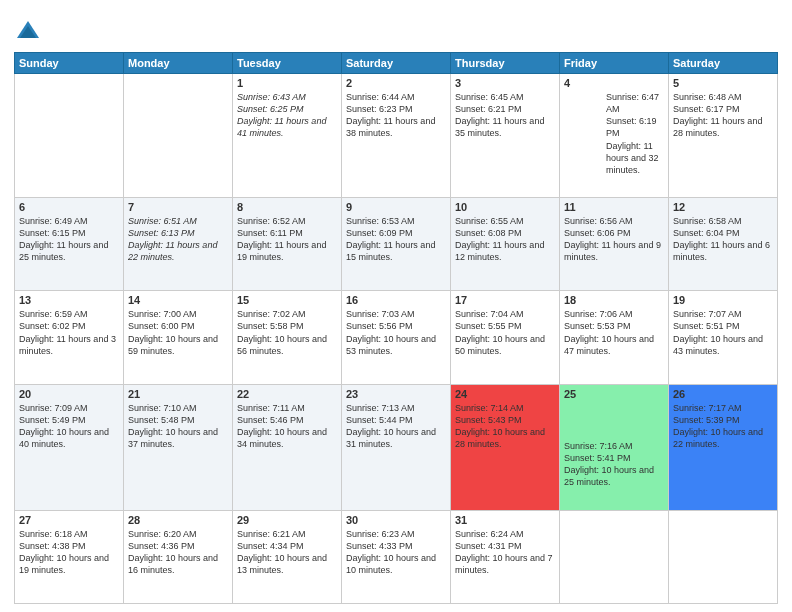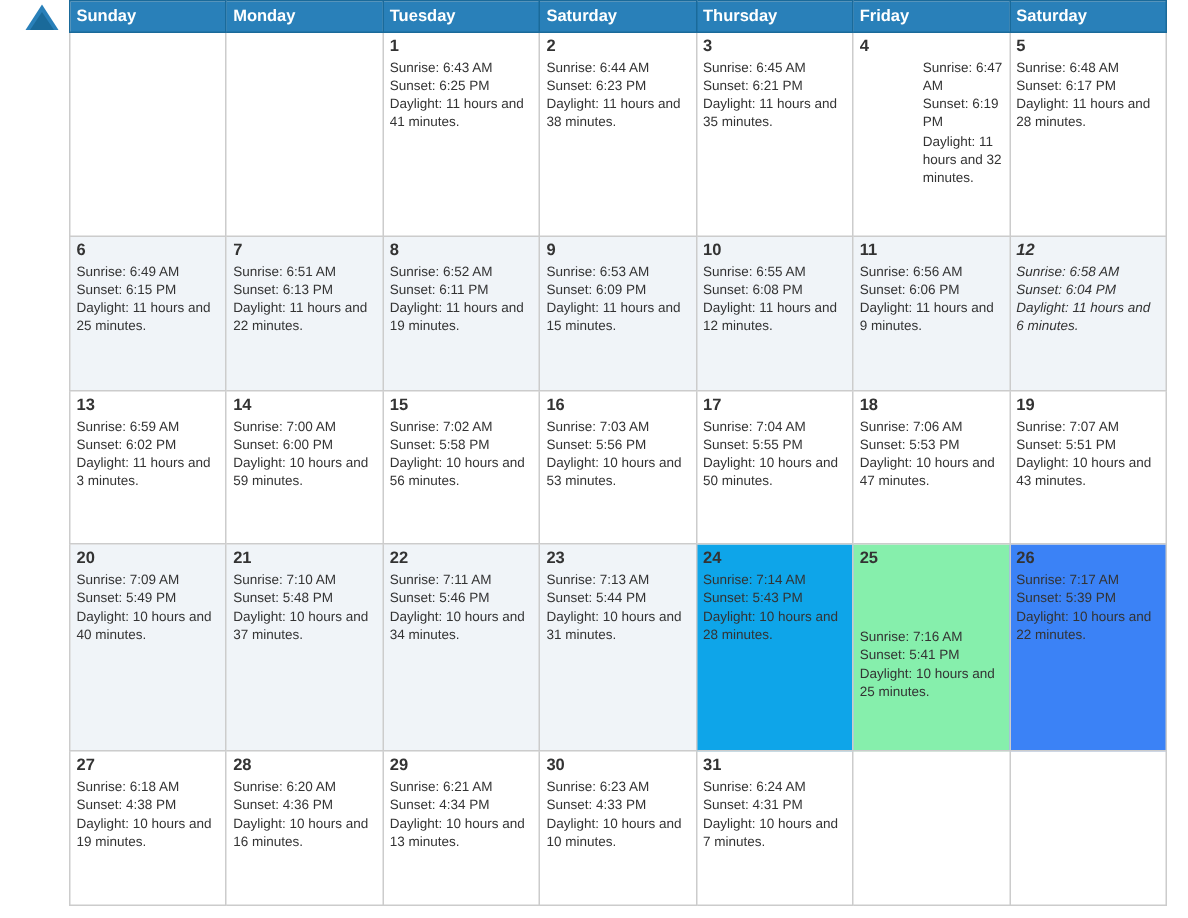--- a/index.html
+++ b/index.html
@@ -6,23 +6,23 @@
     body {
       font-family: Arial, sans-serif;
       background: #fff;
       width: 792px;
       height: 612px;
       overflow: hidden;
     }
     .page {
       width: 792px;
       height: 612px;
-      padding: 0 14px 8px 14px;
+      padding: 18px 14px 8px 14px;
       display: flex;
-      flex-direction: row;
+      flex-direction: column;
     }
     .header {
       display: flex;
       justify-content: space-between;
       align-items: flex-start;
       margin-bottom: 6px;
     }
     .logo {
       display: flex;
       align-items: center;
@@ -133,21 +133,21 @@
           <th>Friday</th>
           <th>Saturday</th>
         </tr>
     </thead>
     <tbody id="calendar-body">
     <tr>
           <td class="empty-cell"></td>
           <td class="empty-cell"></td>
           <td>
             <span class="day-num">1</span>
-            <div class="day-info" style="white-space: pre-line;">Sunrise: 6:43 AM
+            <div class="day-info" style="white-space: pre-line; font-style: italic;">Sunrise: 6:43 AM
 Sunset: 6:25 PM
 Daylight: 11 hours and 41 minutes.</div>
           </td>
           <td>
             <span class="day-num">2</span>
             <div class="day-info" style="white-space: pre-line;">Sunrise: 6:44 AM
 Sunset: 6:23 PM
 Daylight: 11 hours and 38 minutes.</div>
           </td>
           <td>
@@ -171,21 +171,21 @@
         </tr>
         <tr>
           <td style="background: rgb(240, 244, 248);">
             <span class="day-num">6</span>
             <div class="day-info" style="white-space: pre-line;">Sunrise: 6:49 AM
 Sunset: 6:15 PM
 Daylight: 11 hours and 25 minutes.</div>
           </td>
           <td style="background: rgb(240, 244, 248);">
             <span class="day-num">7</span>
-            <div class="day-info" style="white-space: pre-line;">Sunrise: 6:51 AM
+            <div class="day-info" style="white-space: pre-line; font-style: italic;">Sunrise: 6:51 AM
 Sunset: 6:13 PM
 Daylight: 11 hours and 22 minutes.</div>
           </td>
           <td style="background: rgb(240, 244, 248);">
             <span class="day-num">8</span>
             <div class="day-info" style="white-space: pre-line;">Sunrise: 6:52 AM
 Sunset: 6:11 PM
 Daylight: 11 hours and 19 minutes.</div>
           </td>
           <td style="background: rgb(240, 244, 248);">
@@ -199,21 +199,21 @@
             <div class="day-info" style="white-space: pre-line;">Sunrise: 6:55 AM
 Sunset: 6:08 PM
 Daylight: 11 hours and 12 minutes.</div>
           </td>
           <td style="background: rgb(240, 244, 248);">
             <span class="day-num">11</span>
             <div class="day-info" style="white-space: pre-line;">Sunrise: 6:56 AM
 Sunset: 6:06 PM
 Daylight: 11 hours and 9 minutes.</div>
           </td>
-          <td style="background: rgb(240, 244, 248); font-style: italic;">
+          <td style="background: rgb(240, 244, 248);">
             <span class="day-num">12</span>
             <div class="day-info" style="white-space: pre-line;">Sunrise: 6:58 AM
 Sunset: 6:04 PM
 Daylight: 11 hours and 6 minutes.</div>
           </td>
         </tr>
         <tr>
           <td>
             <span class="day-num">13</span>
             <div class="day-info" style="white-space: pre-line;">Sunrise: 6:59 AM
@@ -275,21 +275,21 @@
             <div class="day-info" style="white-space: pre-line;">Sunrise: 7:11 AM
 Sunset: 5:46 PM
 Daylight: 10 hours and 34 minutes.</div>
           </td>
           <td style="background: rgb(240, 244, 248);">
             <span class="day-num">23</span>
             <div class="day-info" style="white-space: pre-line;">Sunrise: 7:13 AM
 Sunset: 5:44 PM
 Daylight: 10 hours and 31 minutes.</div>
           </td>
-          <td style="background: #0ea5e9;">
+          <td style="background: #ef4444;">
             <span class="day-num">24</span>
             <div class="day-info" style="white-space: pre-line;">Sunrise: 7:14 AM
 Sunset: 5:43 PM
 Daylight: 10 hours and 28 minutes.</div>
           </td>
           <td style="background: #86efac;">
             <span class="day-num">25</span>
             <div class="day-info" style="white-space: pre-line; margin-top: 40px;">Sunrise: 7:16 AM
 Sunset: 5:41 PM
 Daylight: 10 hours and 25 minutes.</div>

